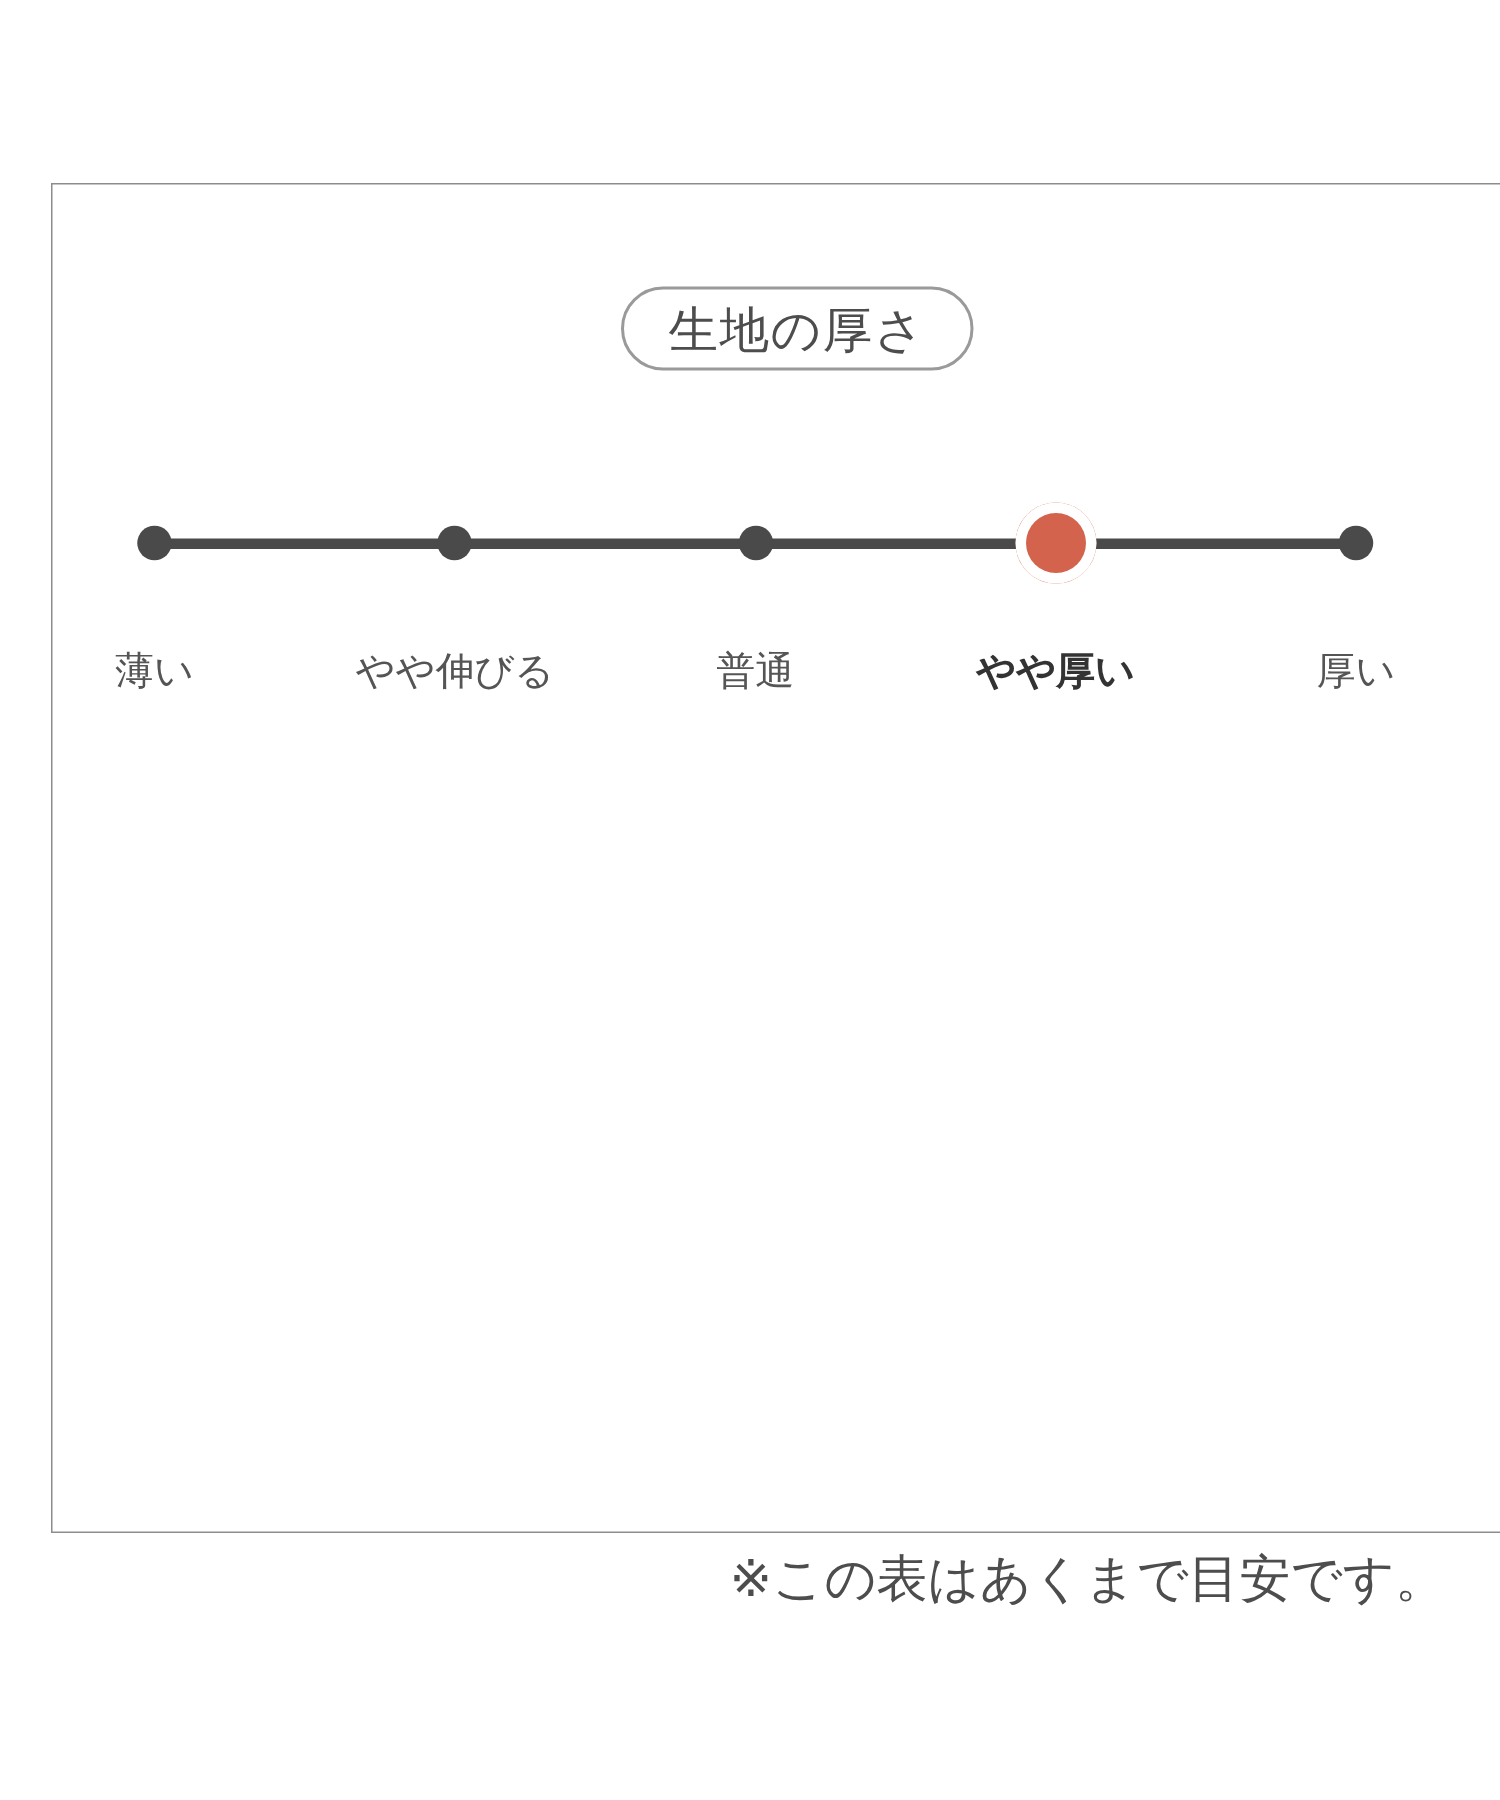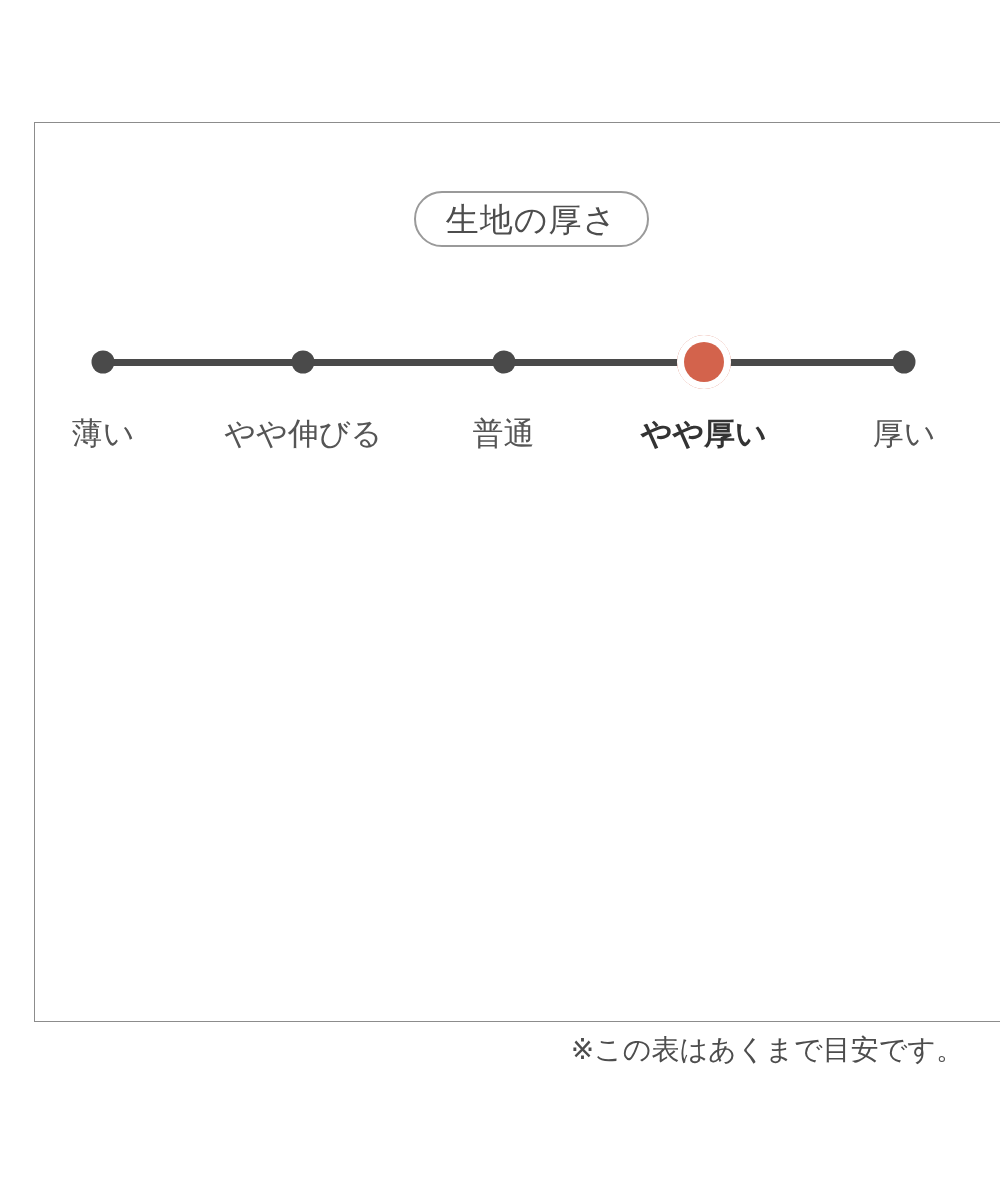--- a/index.html
+++ b/index.html
@@ -110,38 +110,38 @@
     border-radius: 50%;
     border: 1.5px solid #d3634c;
     box-sizing: border-box;
     display: none;
   }
   .node.selected .ring { display: block; }
 
   .node-label {
     position: absolute;
     left: 50%;
-    top: 56px;
+    top: 72px;
     transform: translateX(-50%);
     white-space: nowrap;
-    font-size: 31px;
+    font-size: 26px;
     color: #555555;
     line-height: 1;
   }
   .node.selected .node-label {
     font-weight: bold;
     color: #333333;
   }
 
   
   #footnote {
     position: absolute;
     right: 36px;
     top: 1036px;
-    font-size: 28px;
+    font-size: 34px;
     color: #4d4d4d;
     line-height: 1;
     white-space: nowrap;
   }
 </style>
 </head>
 <body>
 
 <div id="spec-frame">
 

